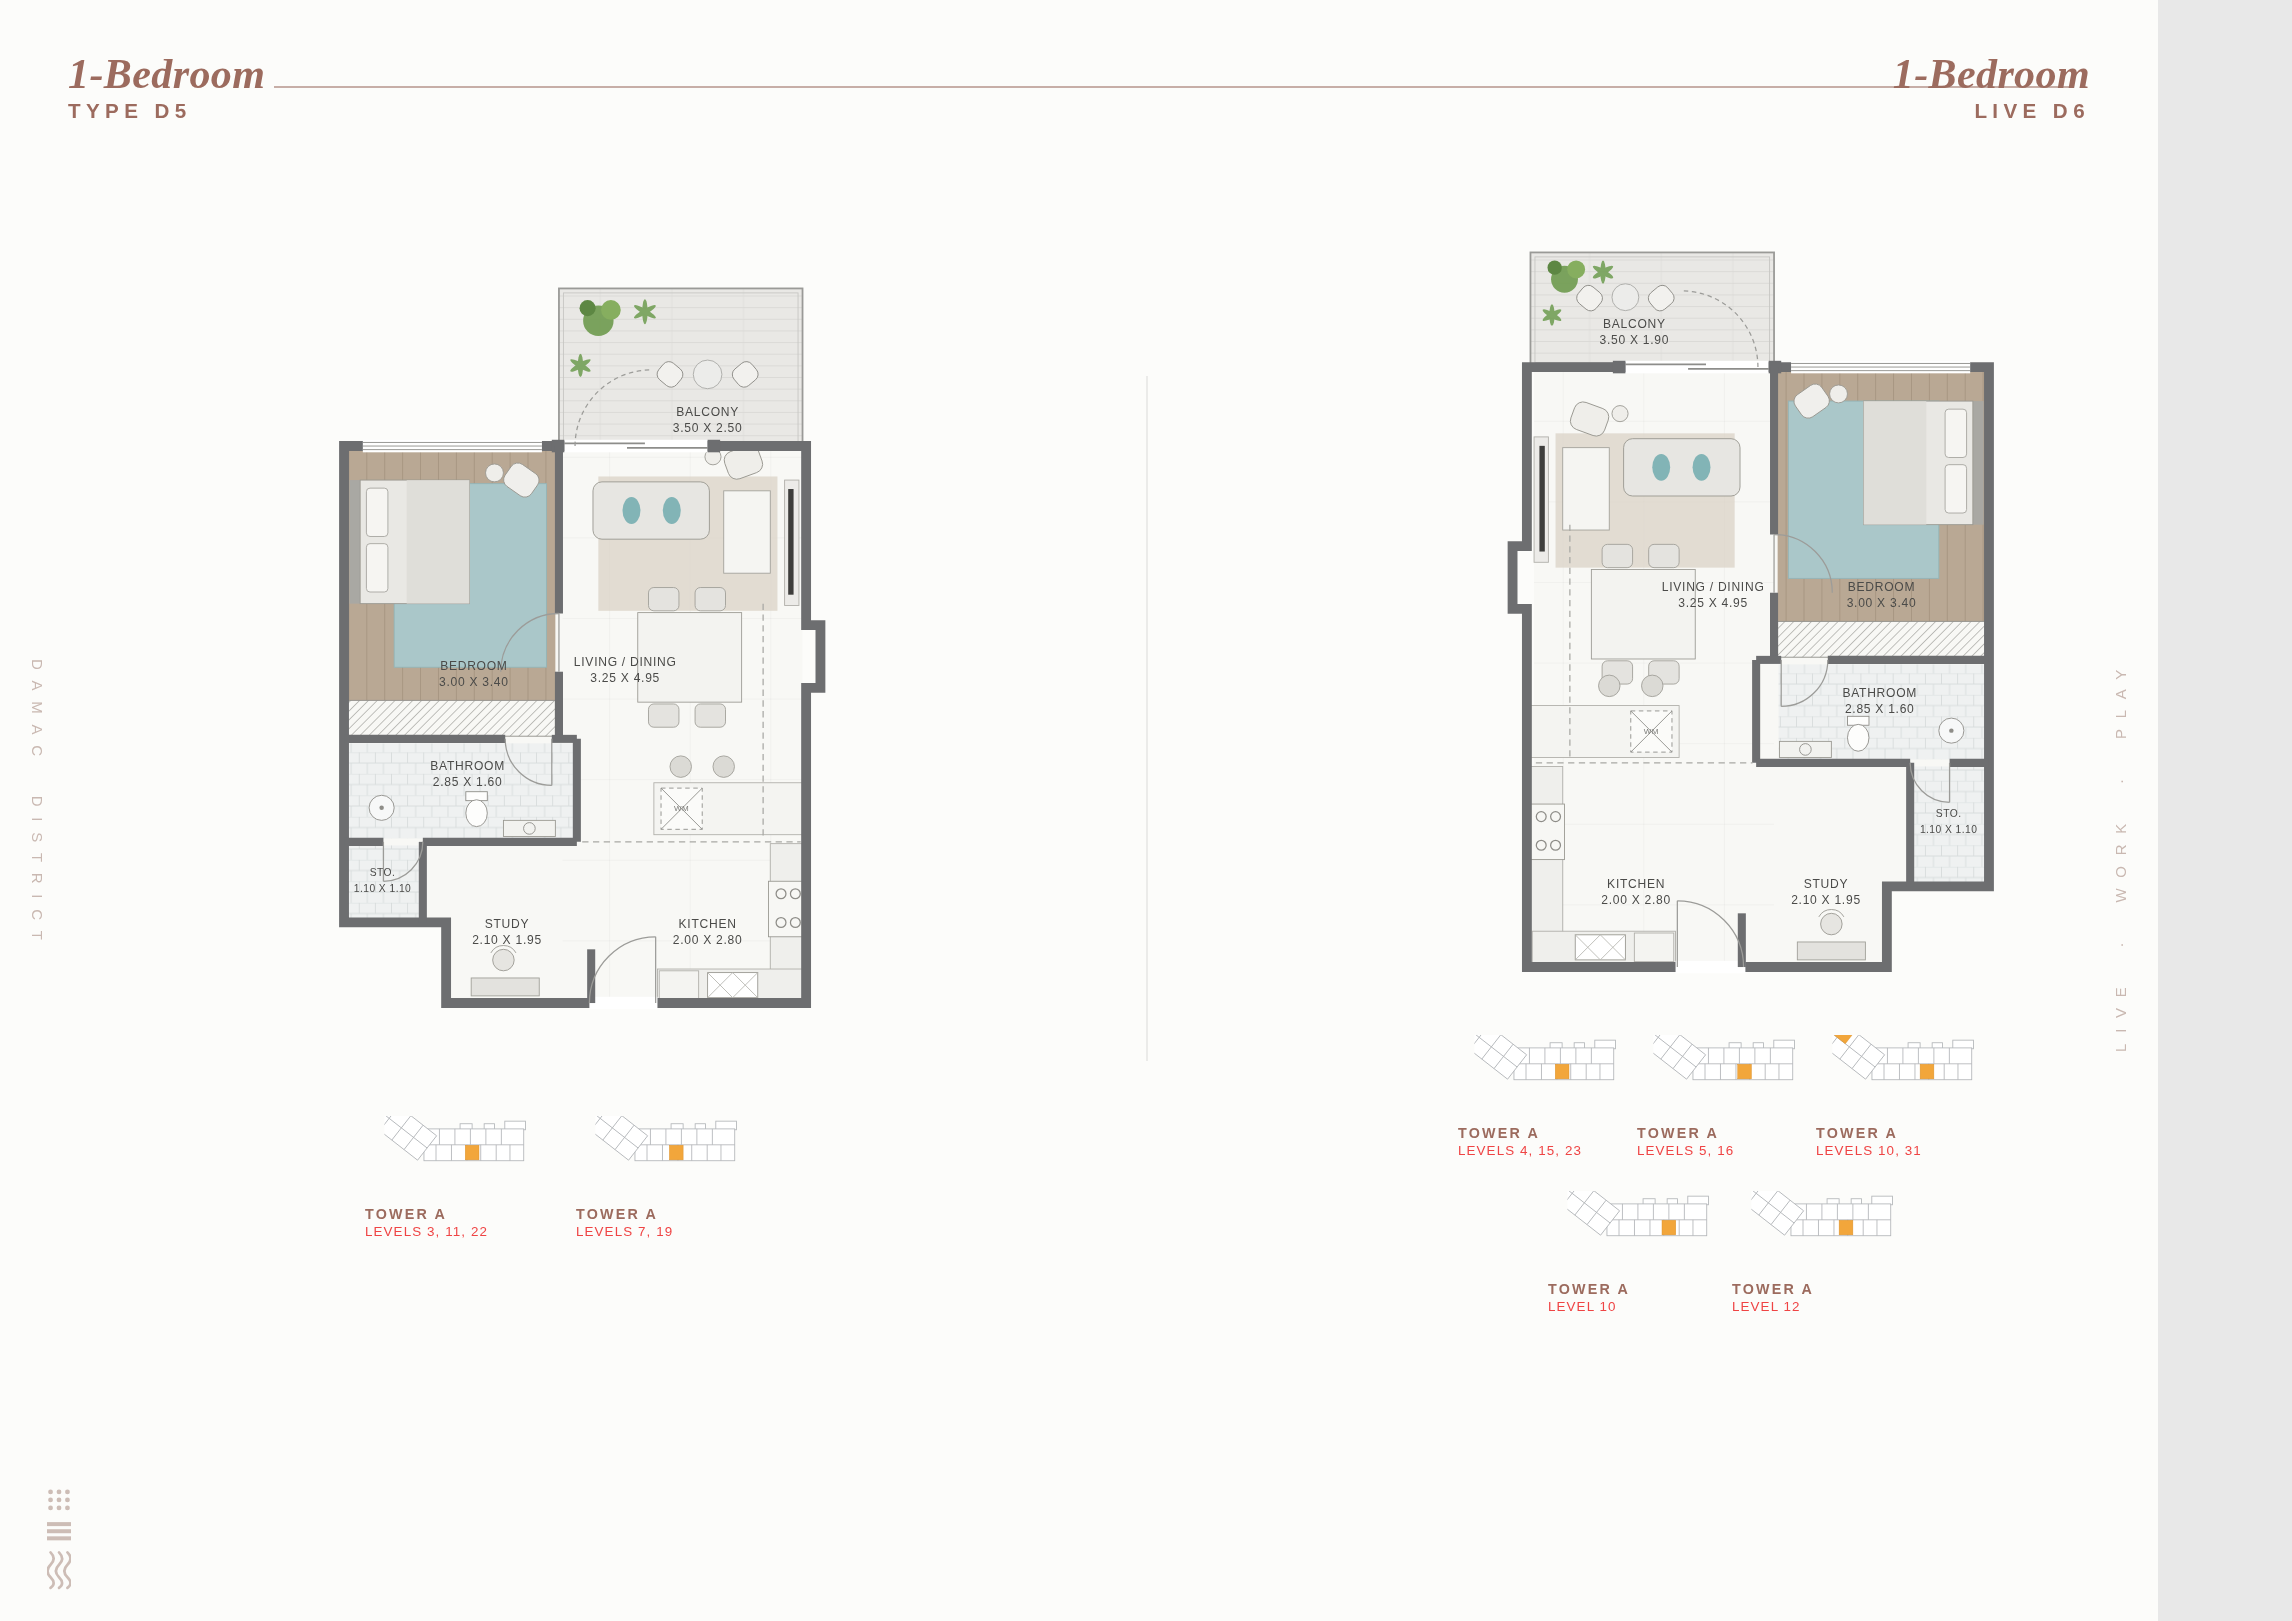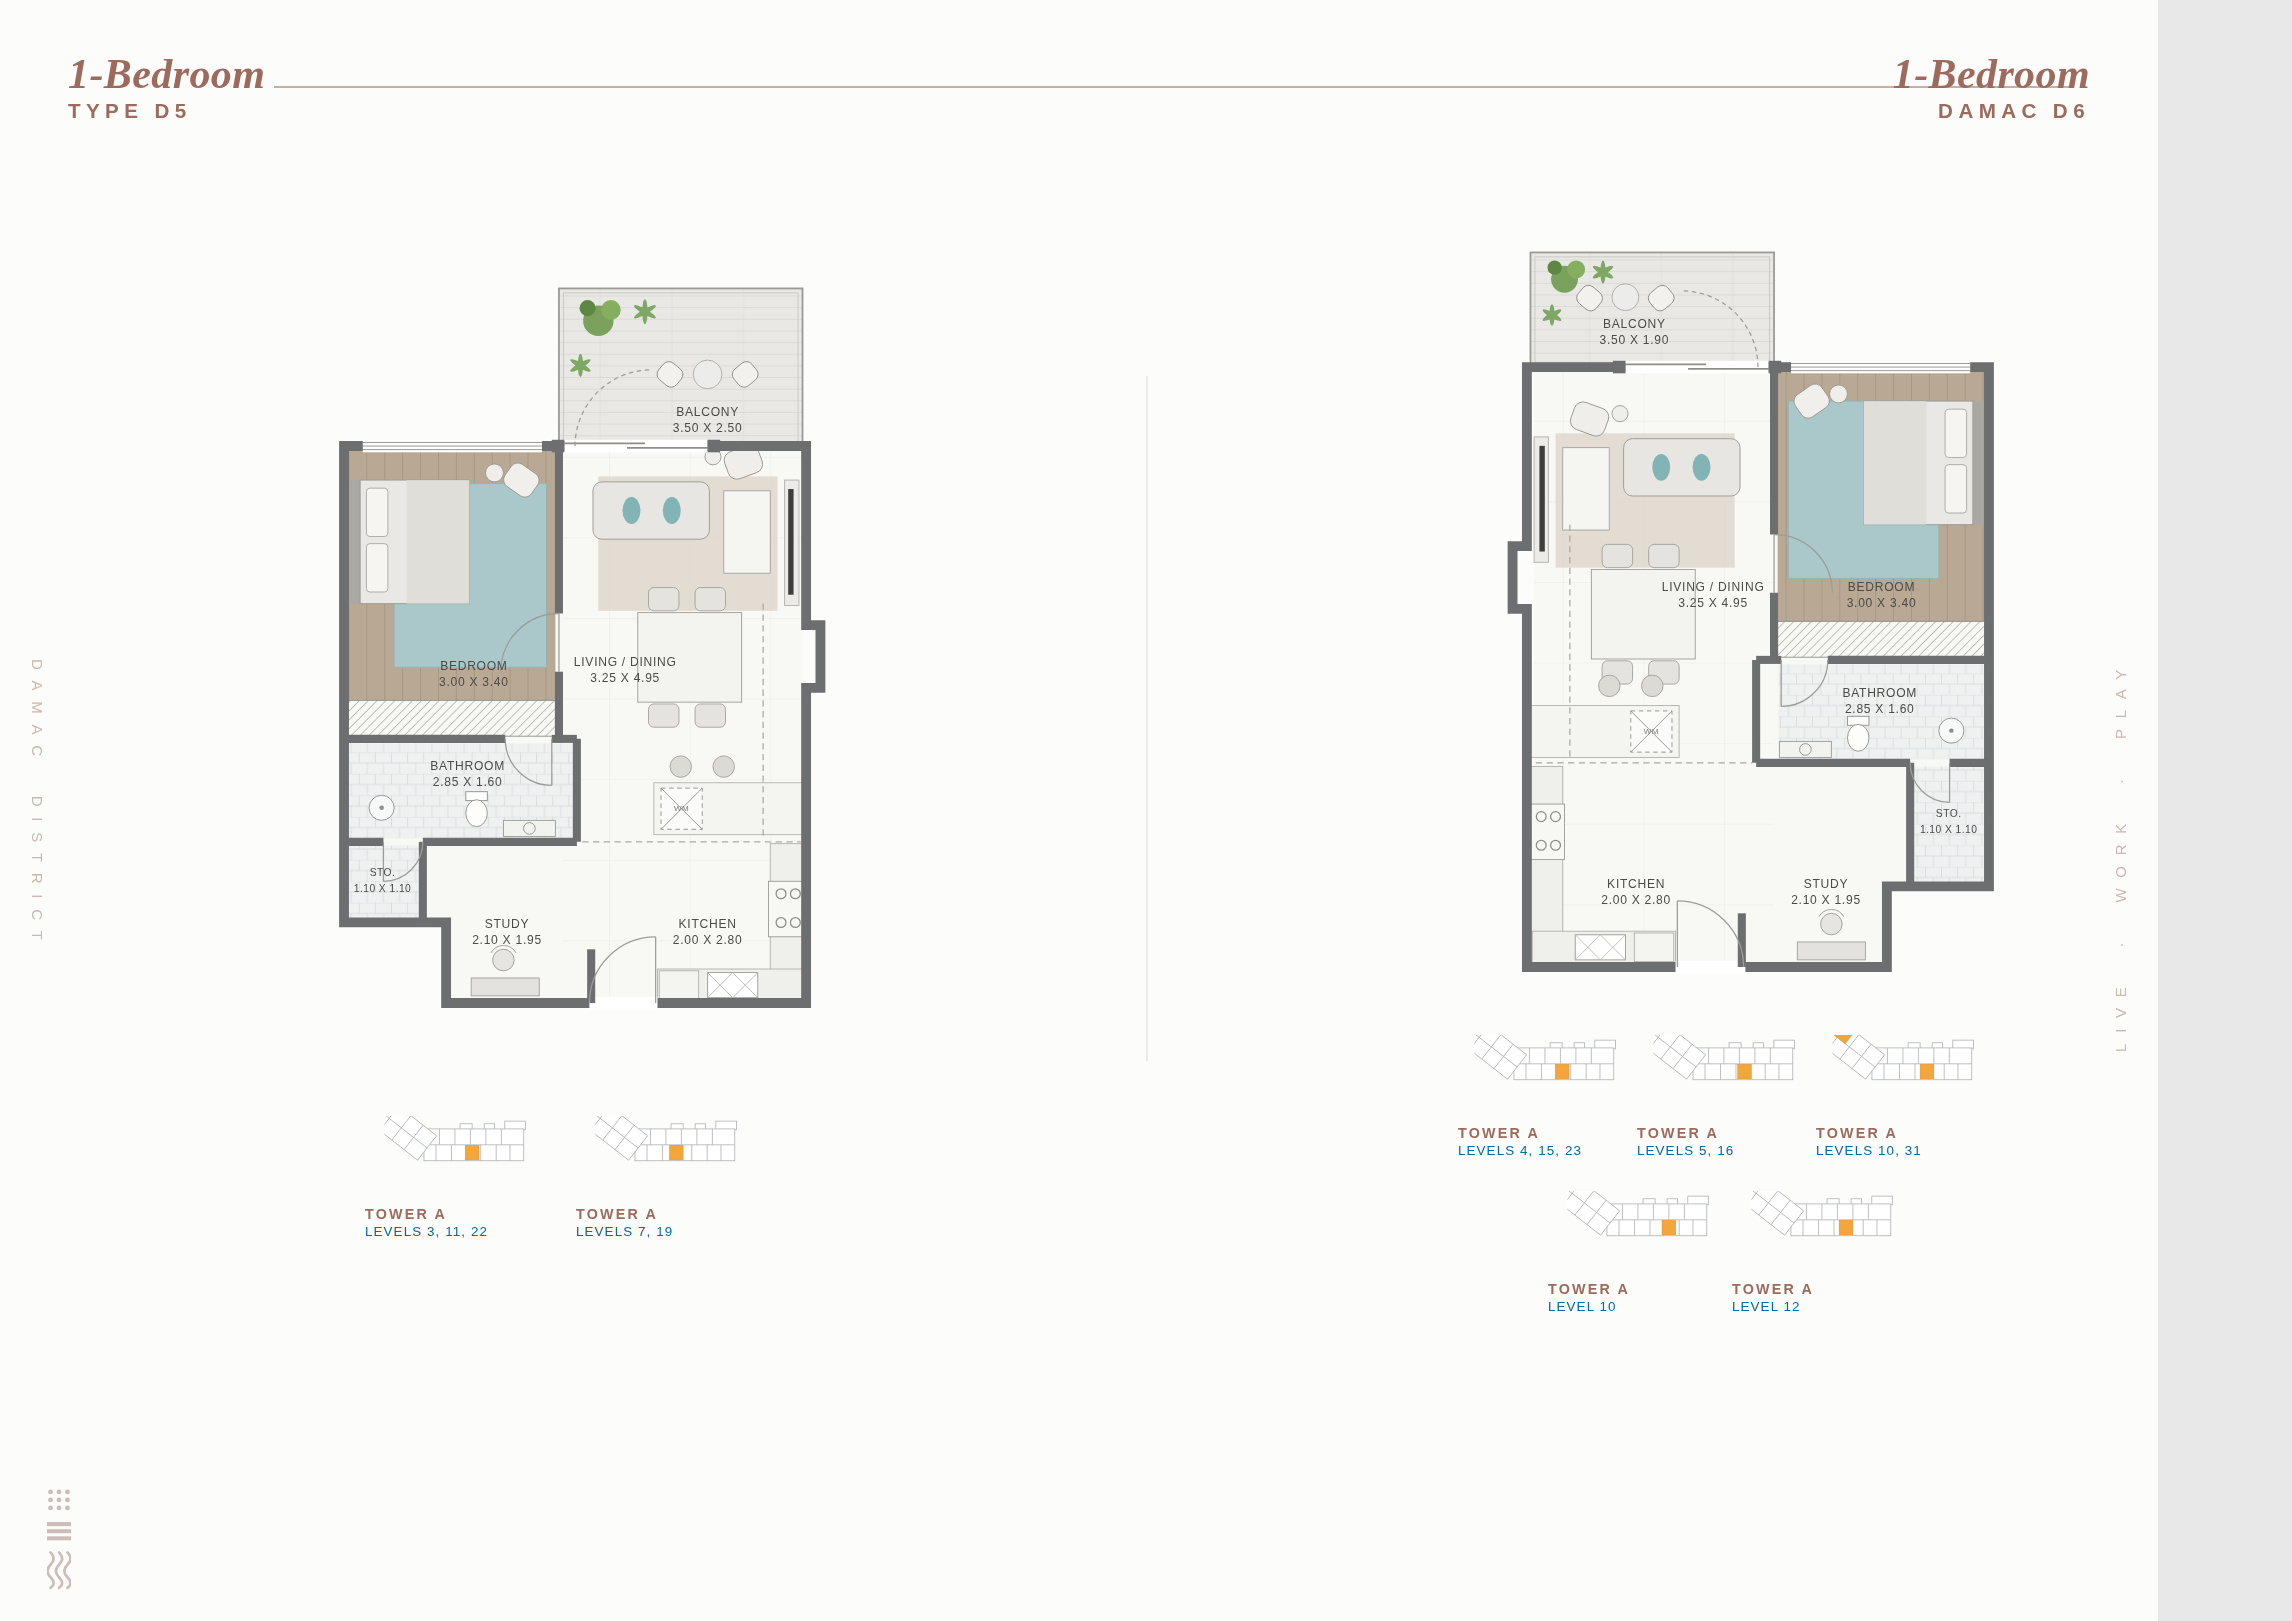--- a/index.html
+++ b/index.html
@@ -31,36 +31,36 @@
   .wmtxt{font:9px "Liberation Sans",sans-serif;fill:#7b7b78;letter-spacing:.5px;}
   
   .towers{position:absolute;display:flex;}
   .towers.d5row{left:365px;top:1116px;gap:27px;}
   .towers.d6row1{left:1458px;top:1035px;}
   .towers.d6row2{left:1548px;top:1191px;}
   .tw-item{width:184px;}
   .towers.d6row1 .tw-item{width:179px;}
   .tw-item svg{width:163px;height:86px;display:block;margin:0 auto 3.6px auto;}
   .tw-name{color:#9c6b5e;font-weight:bold;font-size:14.3px;letter-spacing:2.2px;}
-  .tw-levels{color:#0369a1;font-size:13.4px;letter-spacing:1.1px;margin-top:2.7px;}
+  .tw-levels{color:#ef4444;font-size:13.4px;letter-spacing:1.1px;margin-top:2.7px;}
   .hl{fill:#f2a63b;stroke:#d98f2b;stroke-width:.5;}
 </style>
 </head>
 <body>
 
 <div class="page">
 
   <div class="title-block left">
     <h1>1-Bedroom</h1>
     <div class="type">TYPE D5</div>
   </div>
   <div class="rule"></div>
   <div class="title-block right">
     <h1>1-Bedroom</h1>
-    <div class="type">DAMAC D6</div>
+    <div class="type">LIVE D6</div>
   </div>
 
   <div class="divider"></div>
 
   <div class="vtext left">DAMAC DISTRICT</div>
   <div class="vtext right">LIVE · WORK · PLAY</div>
 
   <svg class="logo left" viewBox="0 0 27 114">
     <g fill="#cdbdb6">
       <circle cx="4" cy="4" r="2.7"></circle>

